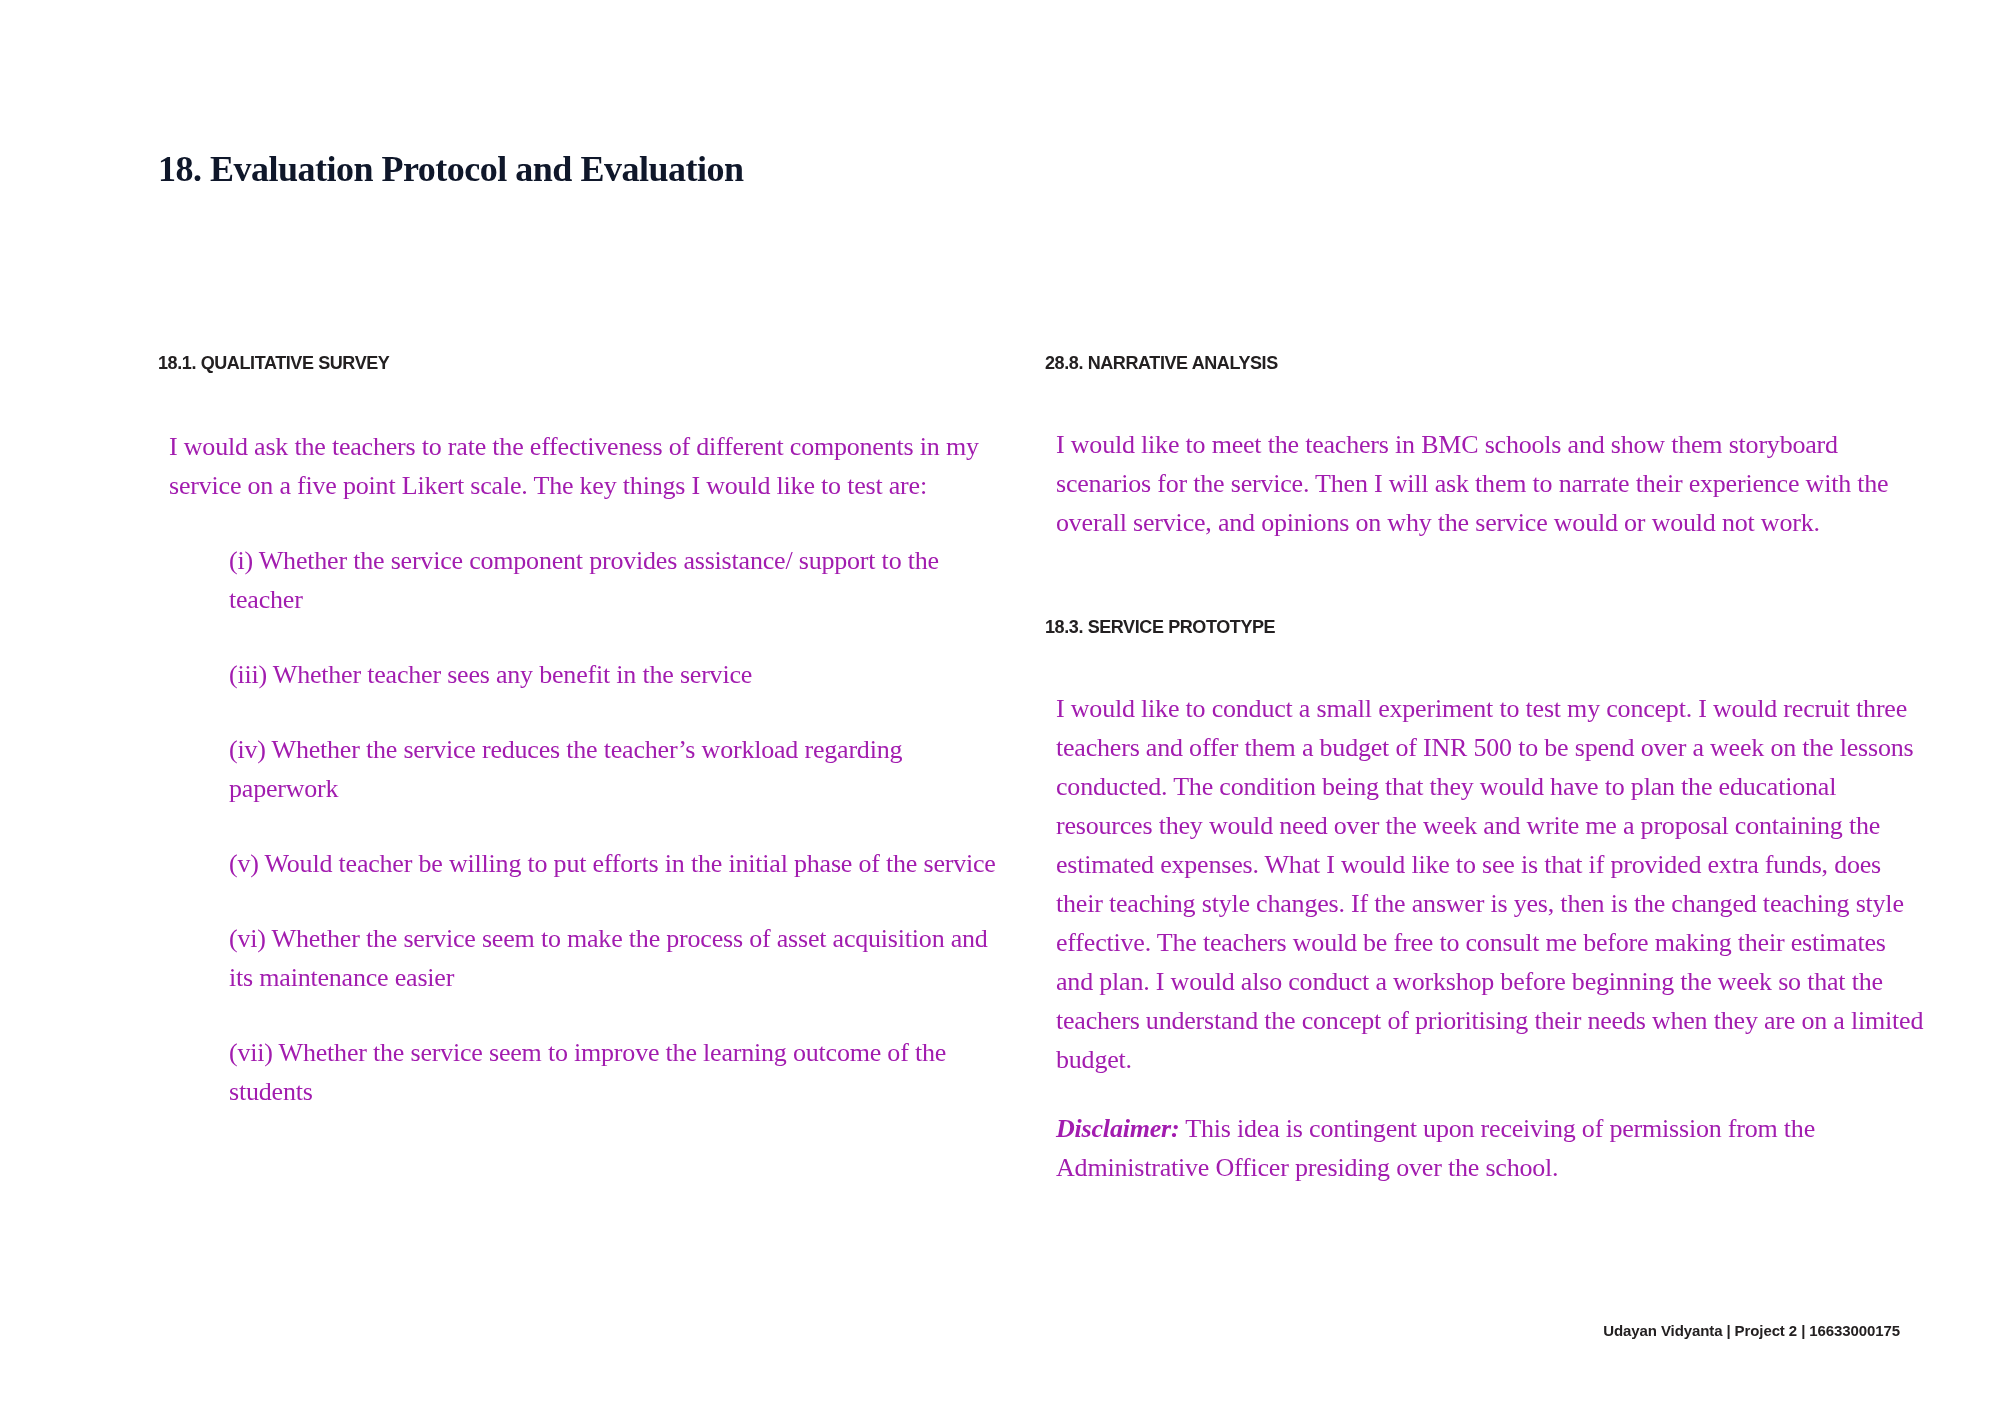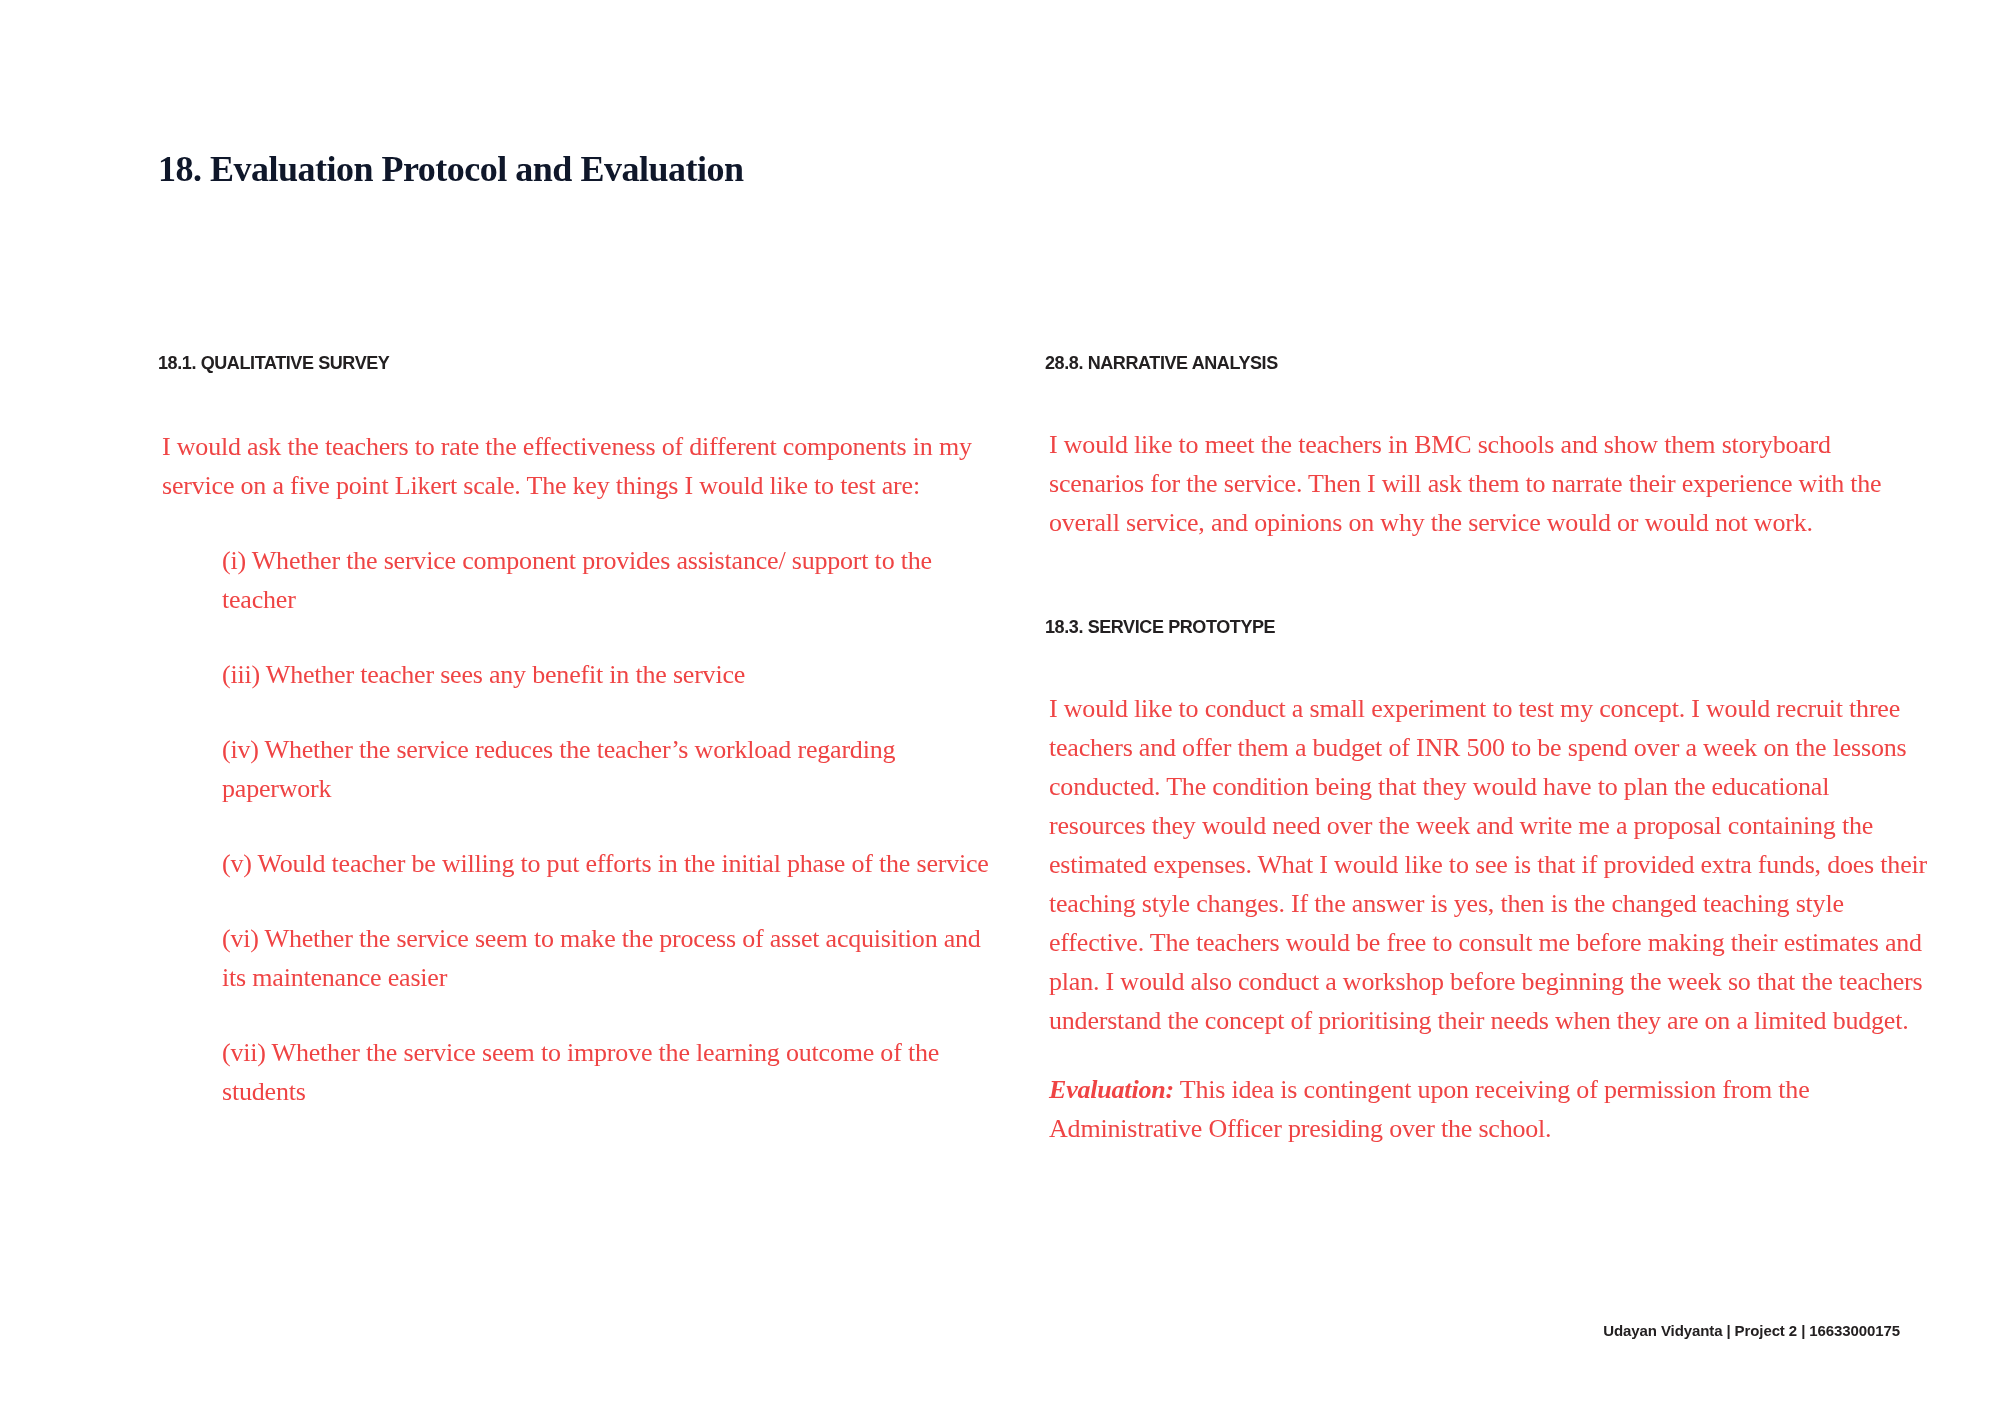--- a/index.html
+++ b/index.html
@@ -36,26 +36,26 @@
   .section-heading {
     margin: 0;
     font-family: "Liberation Sans", sans-serif;
     font-weight: bold;
     font-size: 18px;
     line-height: 32px;
     letter-spacing: -0.4px;
     color: #232021;
   }
   .body-text {
-    margin: 4px;
+    margin: 11px;
     font-family: "Liberation Serif", serif;
     font-size: 26px;
     line-height: 39px;
     letter-spacing: -0.2px;
-    color: #ef4444;
+    color: #a21caf;
   }
   .intro { margin-top: 48px; }
   .items { padding-left: 60px; }
   .item  { margin-top: 36px; }
   .heading-second { margin-top: 69px; }
   .section-body { margin-top: 46px; }
   .disclaimer { margin-top: 30px; }
   .disclaimer-label {
     font-weight: bold;
     font-style: italic;
@@ -94,21 +94,21 @@
   </div>
 
   <div class="col col-right">
     <h2 class="section-heading">28.8. NARRATIVE ANALYSIS</h2>
     <p class="body-text section-body">I would like to meet the teachers in BMC schools and show them storyboard scenarios for the service. Then I will ask them to narrate their experience with the overall service, and opinions on why the service would or would not work.</p>
 
     <h2 class="section-heading heading-second">18.3. SERVICE PROTOTYPE</h2>
     <p class="body-text section-body">I would like to conduct a small experiment to test my concept. I would recruit three teachers and offer them a budget of INR 500 to be spend over a week on the lessons conducted. The condition being that they would have to plan the educational resources they would need over the week and write me a proposal containing the estimated expenses. What I would like to see is that if provided extra funds, does their teaching style changes. If the answer is yes, then is the changed teaching style effective. The teachers would be free to consult me before making their estimates and plan. I would also conduct a workshop before beginning the week so that the teachers understand the concept of prioritising their needs when they are on a limited budget.</p>
 
     <p class="body-text disclaimer">
-      <span class="disclaimer-label">Evaluation:</span>
+      <span class="disclaimer-label">Disclaimer:</span>
       <span>This idea is contingent upon receiving of permission from the Administrative Officer presiding over the school.</span>
     </p>
   </div>
 
   <div class="footer">
     <span>Udayan Vidyanta | Project 2 | 166330001</span>
     <span>75</span>
   </div>
 
 </div>

